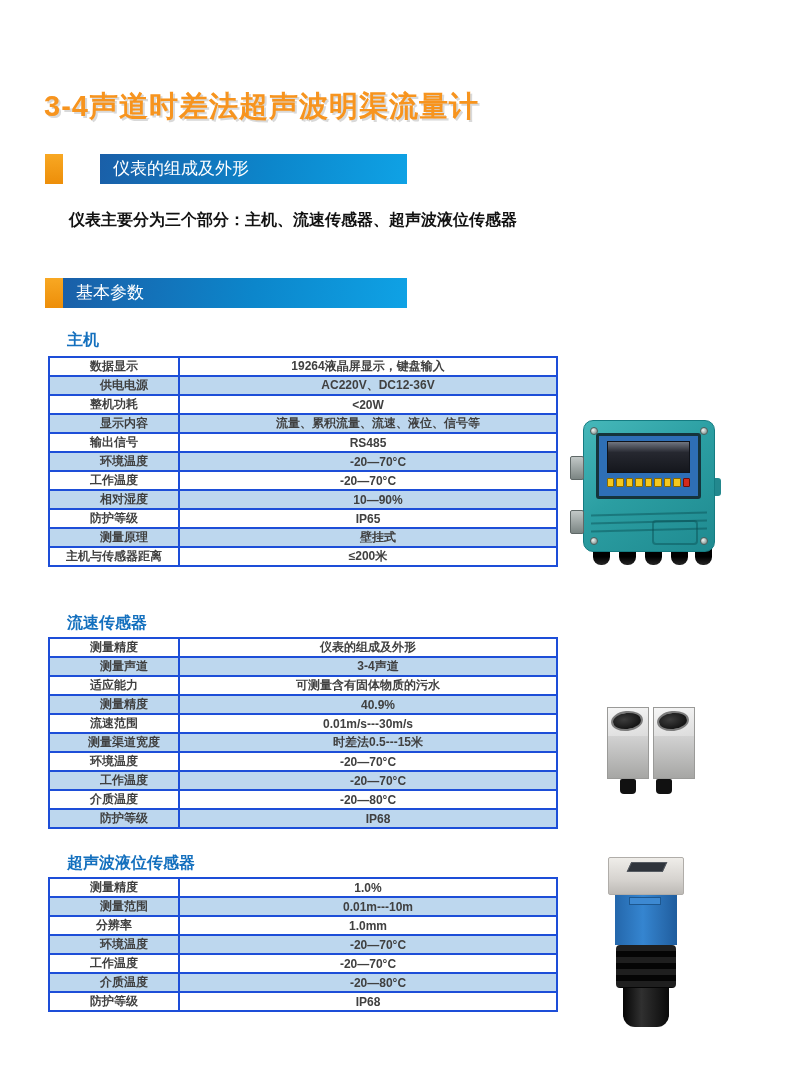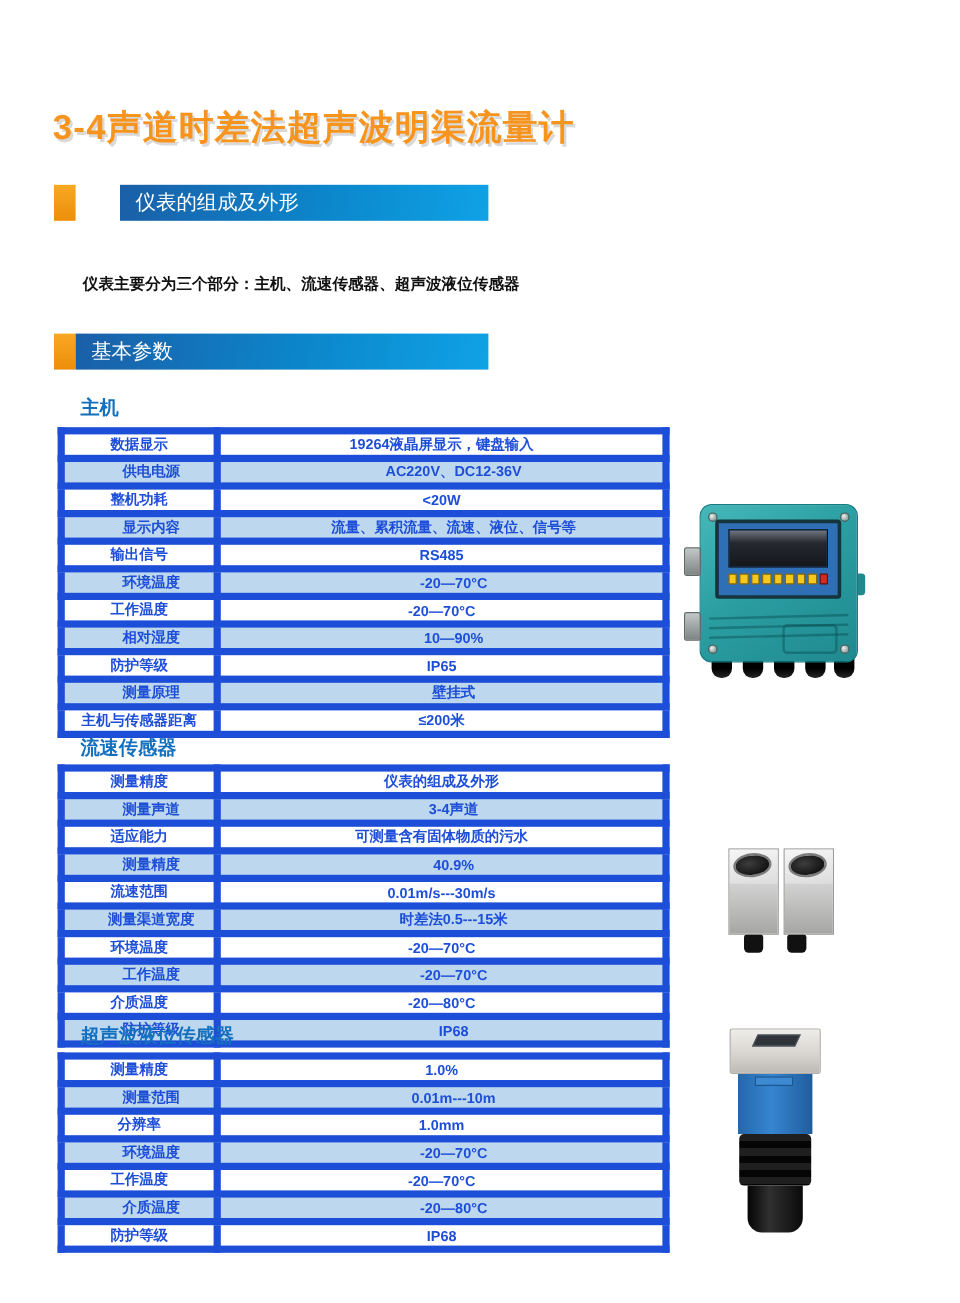--- a/index.html
+++ b/index.html
@@ -21,39 +21,39 @@
   .bar { position:absolute; left:45px; width:362px; height:30px; display:flex; }
   .bar-1 { top:154px;gap:37px; }
   .bar-2 { top:278px; }
   .bar-accent { width:18px; height:30px; background:linear-gradient(180deg,#F8A823,#ED8E09); }
   .bar-text {
     flex:1; color:#fff; font-size:17px; line-height:30px; padding-left:13px;
     background:linear-gradient(100deg,#1A5FA8 0%,#0C86CB 55%,#0FA2E5 100%);
     white-space:nowrap;
   }
   .intro {
-    position:absolute; left:69px; top:228px;
-    font-size:13px; font-weight:700; color:#111; white-space:nowrap;
+    position:absolute; left:69px; top:210px;
+    font-size:16px; font-weight:700; color:#111; white-space:nowrap;
   }
   .group-title {
     position:absolute; left:67px;
     font-size:16px; font-weight:700; color:#1470BE; white-space:nowrap;
   }
   .gt-1 { top:330px; } .gt-2 { top:613px; } .gt-3 { top:853px; }
 
   
   .spec-table {
     position:absolute; left:48px; width:510px;
     border-collapse:collapse; table-layout:fixed;
   }
   .t-1 { top:356px; } .t-2 { top:637px; } .t-3 { top:877px; }
   .spec-table td {
-    border:6px solid #1d4ed8; height:19px; padding:0 4px;
+    border:2px solid #1d4ed8; height:19px; padding:0 4px;
     text-align:center; vertical-align:middle;
-    font-size:12px; font-weight:600; color:#1d4ed8; white-space:nowrap;
+    font-size:12px; font-weight:600; color:#404040; white-space:nowrap;
     background:#ffffff;
   }
   .spec-table td.label-cell { width:130px; }
   .spec-table tr.alt td { background:#BDD7EE;padding-left:24px; }
 
   
   .photo { position:absolute; }
   .photo-main { left:570px; top:416px; width:158px; height:156px; }
   .mu-hinge {
     position:absolute; left:0; width:14px; height:24px; z-index:2;

